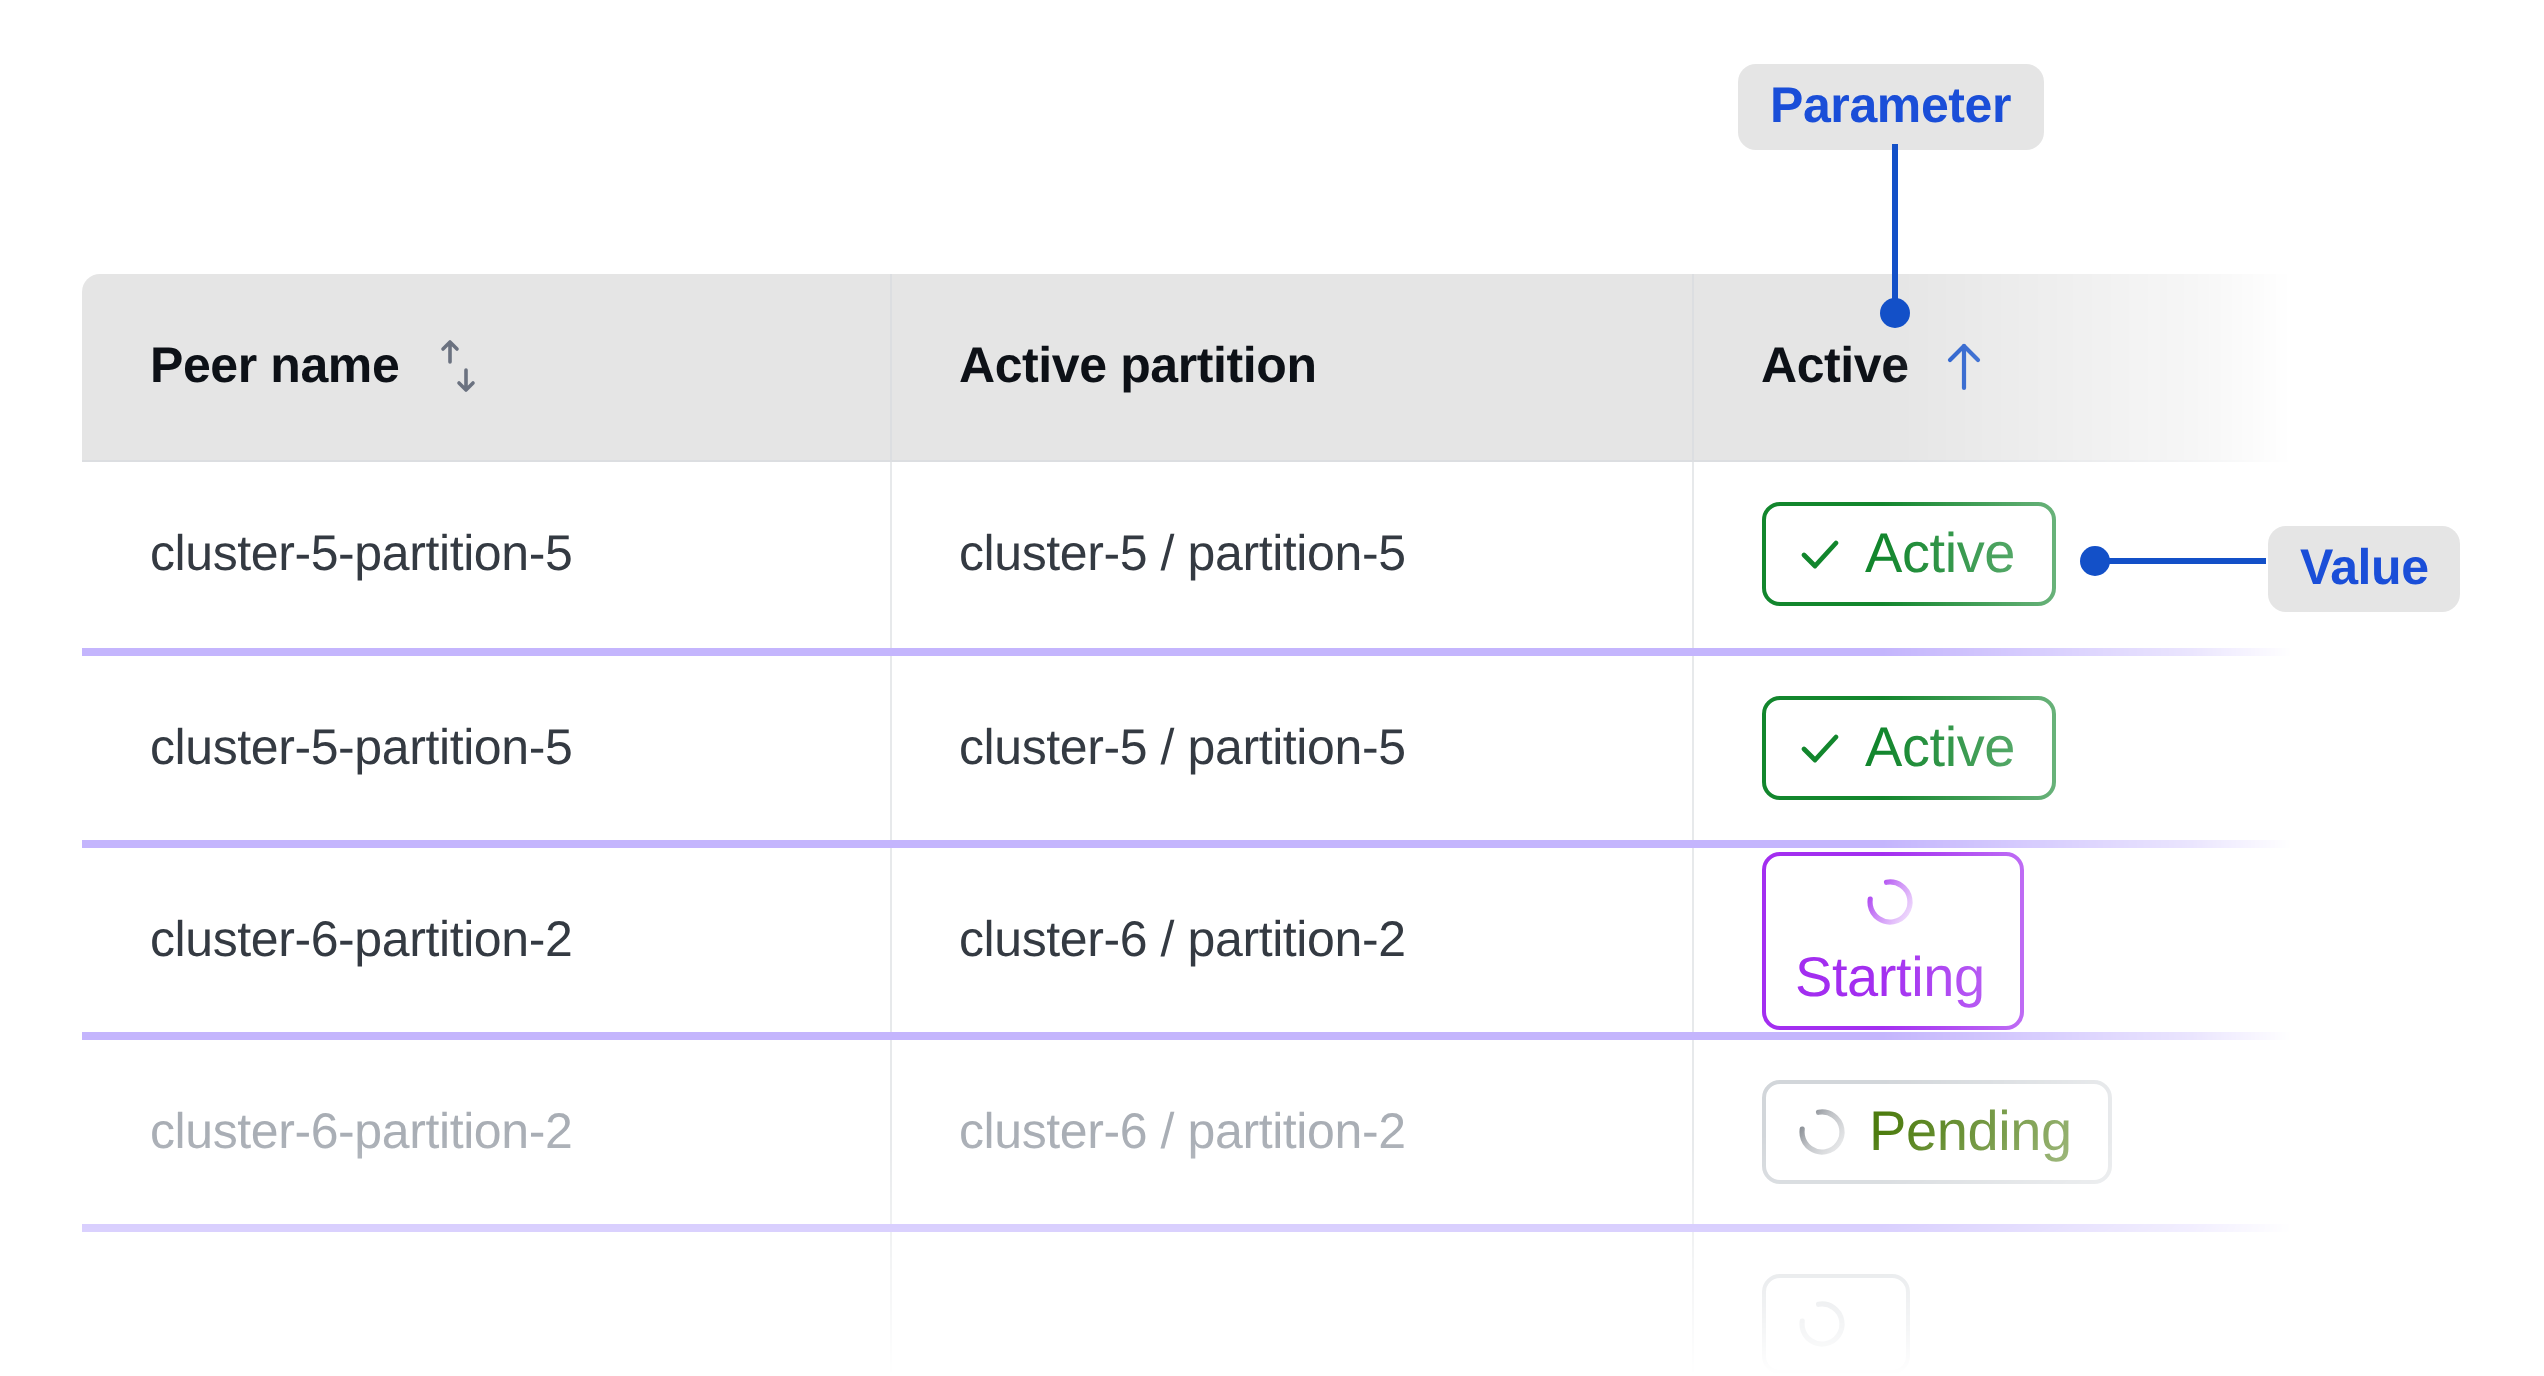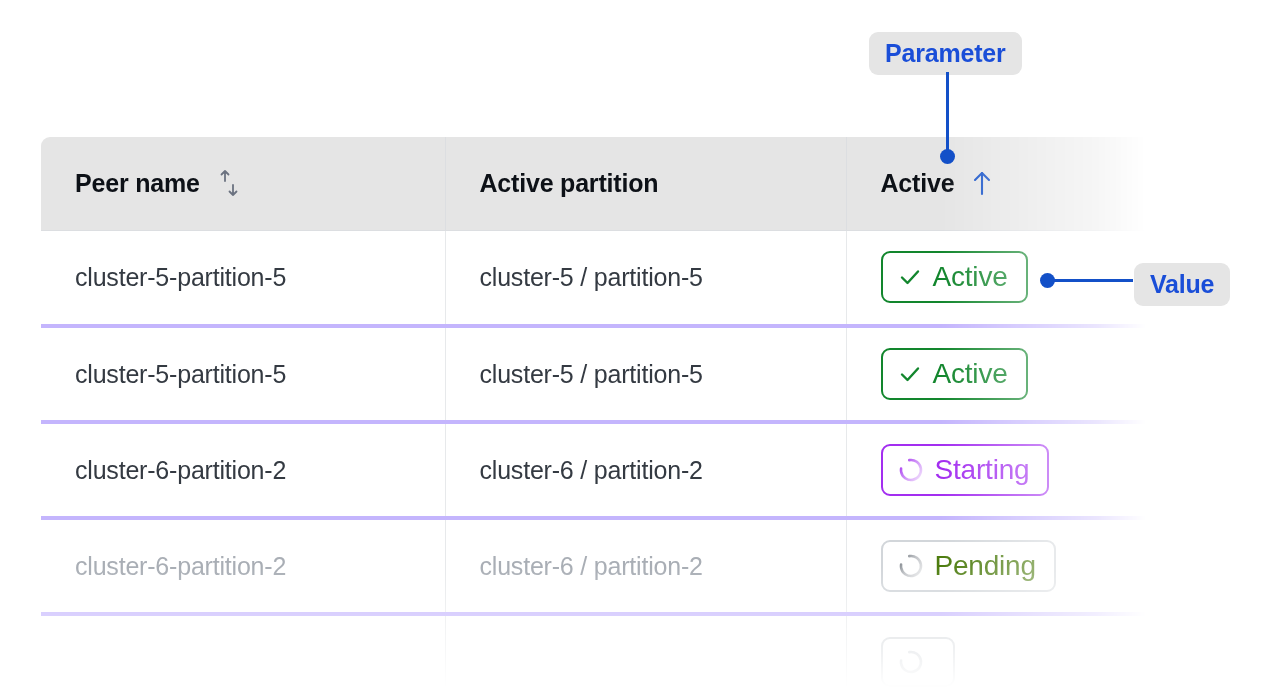--- a/index.html
+++ b/index.html
@@ -90,21 +90,21 @@
     border: 2px solid currentColor;
     border-radius: 9px;
     padding: 10px 18px 10px 15px;
     font-size: 28px;
     font-weight: 500;
     line-height: 1;
     letter-spacing: -0.2px;
     background: #ffffff;
   }
   .badge.active   { color: #12862d; }
-  .badge.starting { color: #a32ef0; }
+  .badge.starting { color: #a32ef0; flex-direction: column; }
   .badge.pending  { color: #8d9299; border-color: #d2d6da; }
   .badge.pending .badge-text { color: #4d7c0f; }
 
   .badge svg { display: block; }
 
   
   .sort-updown { width: 26px; height: 30px; color: #6b7280; flex: 0 0 auto; }
   .sort-up     { width: 24px; height: 30px; color: #1350c8; flex: 0 0 auto; }
 
   

